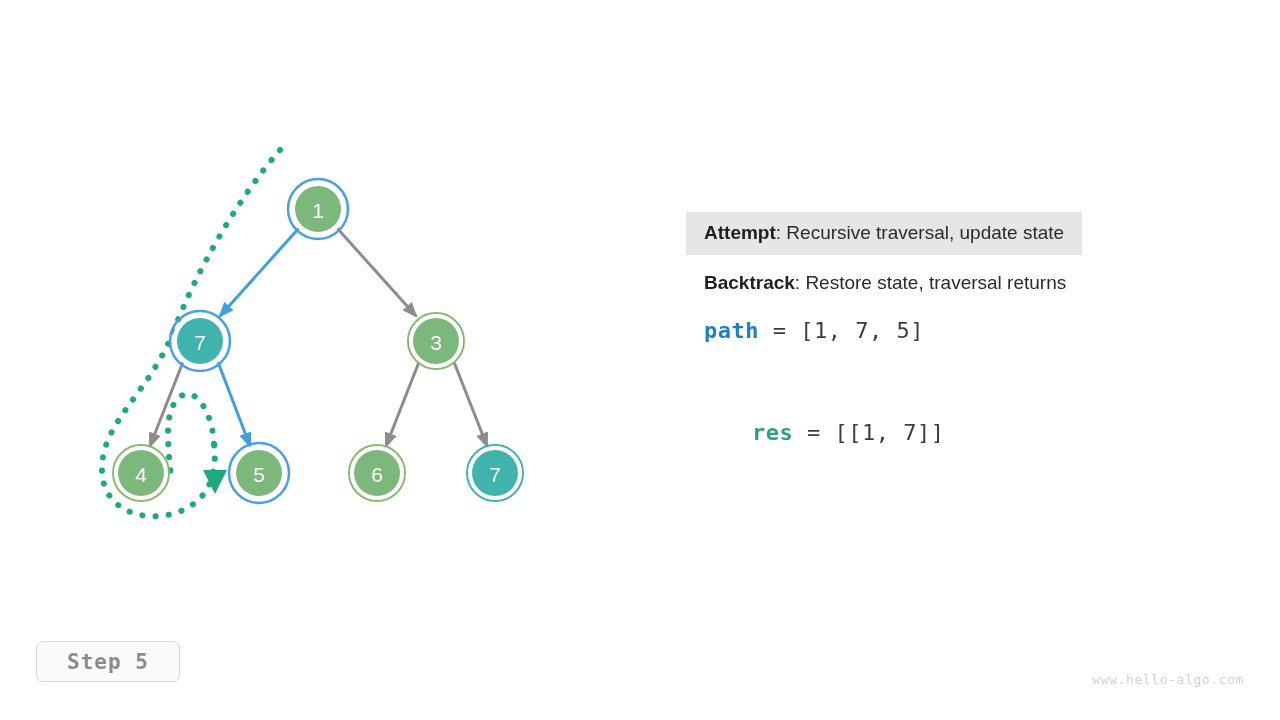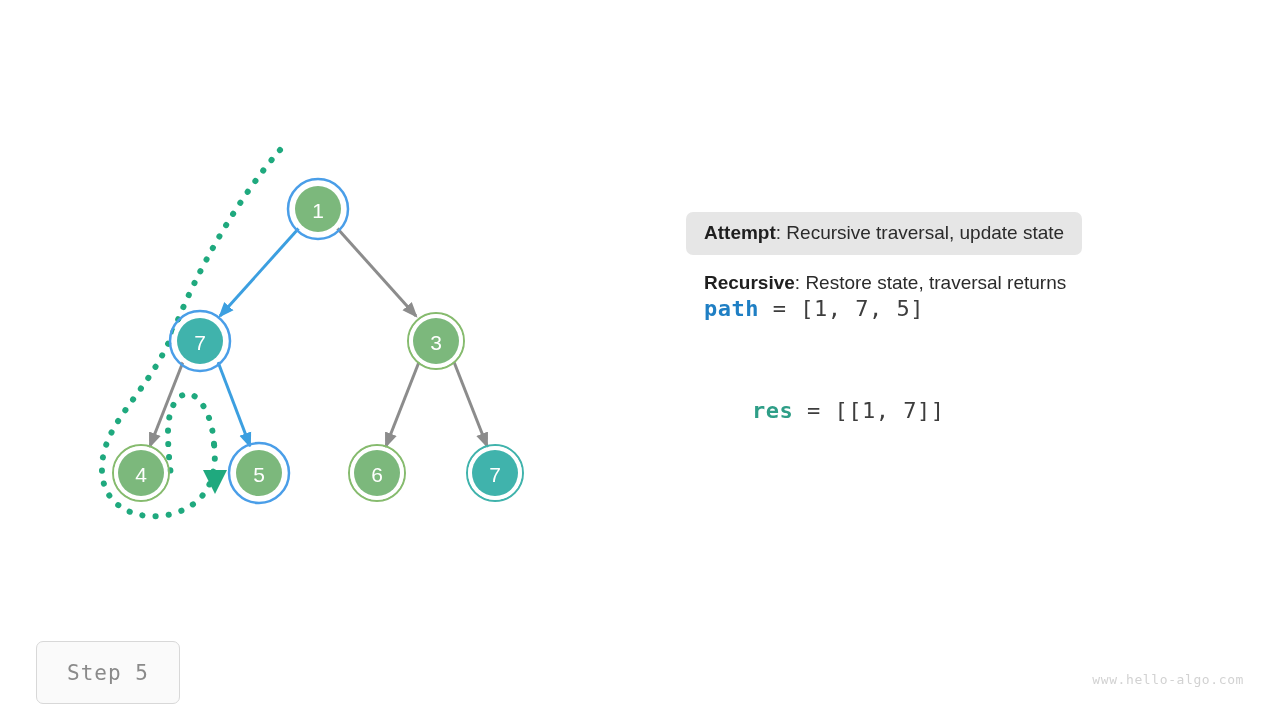--- a/index.html
+++ b/index.html
@@ -36,69 +36,70 @@
   #info-panel {
     position: absolute;
     left: 686px;
     top: 212px;
     width: 560px;
   }
 
   .attempt-row {
     display: inline-block;
     background: #e6e6e6;
-    border-radius: 7px;
+    border-radius: 0;
     padding: 9px 18px 10px 18px;
     font-size: 19px;
     color: #2b2b2b;
     line-height: 24px;
     white-space: nowrap;
   }
   .backtrack-row {
     margin-top: 16px;
     padding: 0 18px;
     font-size: 19px;
     color: #2b2b2b;
     line-height: 24px;
     white-space: nowrap;
   }
   .row-key { font-weight: bold; color: #1f1f1f; }
   .row-val { font-weight: normal; }
 
   .code-row {
+    margin-top: 22px;
     padding: 0 18px;
     font-family: "DejaVu Sans Mono", "Liberation Mono", monospace;
     font-size: 22px;
     line-height: 28px;
     color: #3a3a3a;
     white-space: pre;
     letter-spacing: 0.5px;
   }
   .code-row.res-row { margin-top: 74px; }
   .var-path { color: #1f7fc4; font-weight: bold; }
   .var-res  { color: #2e9e87; font-weight: bold; margin-left: 48px; }
   .code-rest { color: #3d3d3d; }
 
   
   #step-badge {
     position: absolute;
     left: 36px;
     top: 641px;
     width: 144px;
-    height: 63px;
+    height: 41px;
     box-sizing: border-box;
     border: 1px solid #d8d8d8;
     border-radius: 7px;
     background: #fafafa;
     display: flex;
     align-items: center;
     justify-content: center;
     font-family: "DejaVu Sans Mono", "Liberation Mono", monospace;
     font-size: 21px;
-    font-weight: normal;
+    font-weight: bold;
     letter-spacing: 1px;
     color: #8a8a8a;
   }
 
   
   #watermark {
     position: absolute;
     right: 36px;
     top: 672px;
     font-family: "DejaVu Sans Mono", "Liberation Mono", monospace;
@@ -195,21 +196,21 @@
   </g>
 </svg>
 
 <div id="info-panel">
 
   <div class="attempt-row">
     <span class="row-key">Attempt</span><span class="row-val">: Recursive traversal, update state</span>
   </div>
 
   <div class="backtrack-row">
-    <span class="row-key">Recursive</span><span class="row-val">: Restore state, traversal returns</span>
+    <span class="row-key">Backtrack</span><span class="row-val">: Restore state, traversal returns</span>
   </div>
 
   <div class="code-row path-row"><span class="var-path">path</span><span class="code-rest"> = [1, 7, 5]</span></div>
 
   <div class="code-row res-row"><span class="var-res">res</span><span class="code-rest"> = [[1, 7]]</span></div>
 </div>
 
 <div id="step-badge">
   <span>Step 5</span>
 </div>

